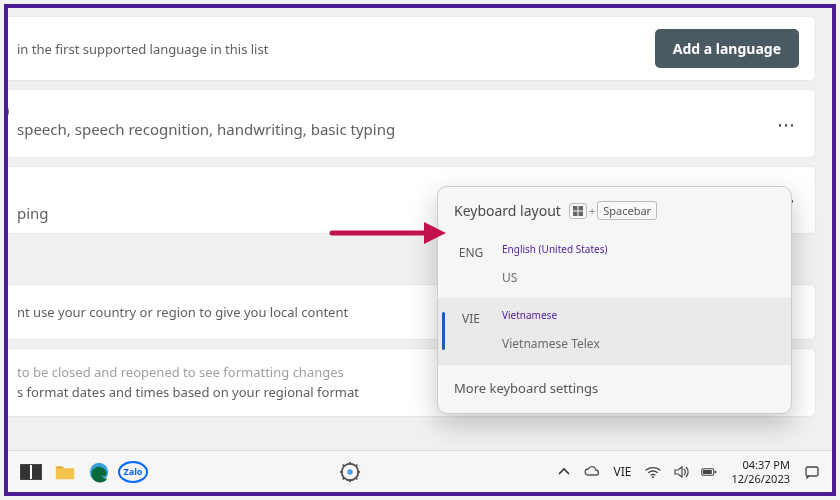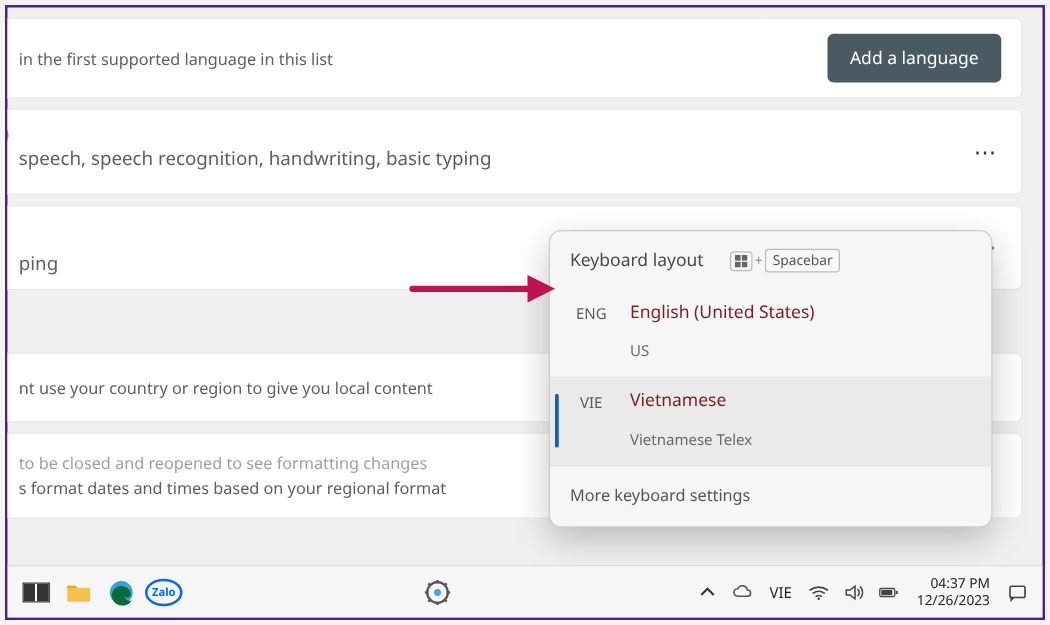--- a/index.html
+++ b/index.html
@@ -1,40 +1,40 @@
 <!DOCTYPE html>
 <html><head>
 <meta charset="utf-8">
 <style>
   * { box-sizing: border-box; margin: 0; padding: 0; font-family: "Segoe UI", system-ui, sans-serif; }
   body { width: 840px; height: 500px; background: #f3f3f3; position: relative; overflow: hidden; font-size: 14px; color: #1a1a1a; }
-  .canvas { position: absolute; top: 4px; left: 4px; right: 4px; bottom: 4px; background: #f0f0f0; border: 2px solid #4c1d95; overflow: hidden; }
+  .canvas { position: absolute; top: 4px; left: 4px; right: 4px; bottom: 4px; background: #f0f0f0; border: 4px solid #4c1d95; overflow: hidden; }
 
   .card { background: #fff; border: 1px solid #e8e8e8; border-radius: 6px; margin: 8px 16px 8px -8px; padding: 14px 16px; position: relative; display: flex; align-items: center; }
   .card .sub { color: #5f5f5f; font-size: 15px; text-align: center; }
   .card .more { position: absolute; right: 18px; top: 50%; transform: translateY(-50%); font-size: 18px; color: #333; letter-spacing: 2px; cursor: pointer; }
 
   .top-card { padding: 12px 16px; }
   .pref-line { color: #5f5f5f; font-size: 13px; }
-  .add-btn { margin-left: auto; background: #4a5a63; color: #fff; border: none; border-radius: 5px; padding: 10px 18px; font-size: 14px; cursor: pointer; }
+  .add-btn { margin-left: auto; background: #4a5a63; color: #fff; border: none; border-radius: 5px; padding: 10px 18px; font-size: 14px; cursor: pointer; font-weight: bold; }
 
   
   .flyout { position: absolute; right: 40px; top: 178px; width: 355px; background: #f6f6f6; border: 1px solid #ccc; border-radius: 10px; box-shadow: 0 10px 28px rgba(0,0,0,.22); overflow: hidden; }
-  .fly-hdr { padding: 14px 16px 12px; display: flex; align-items: center; gap: 13px; color: #4a4a4a; font-size: 14px; }
+  .fly-hdr { padding: 14px 16px 12px; display: flex; align-items: center; gap: 0; color: #4a4a4a; font-size: 14px; }
   .shortcut { display: inline-flex; align-items: center; gap: 2px; margin-left: 8px; }
   .keycap { border: 1px solid #bbb; background: #f8f8f8; border-radius: 3px; padding: 1px 5px; font-size: 11px; color: #555; display: inline-flex; align-items: center; justify-content: center; min-width: 16px; }
   .keycap.win { padding: 2px 3px; }
   .keycap svg { width: 10px; height: 10px; }
 
   .lang-item { display: flex; align-items: flex-start; gap: 14px; padding: 10px 16px 12px; cursor: pointer; position: relative; }
   .lang-item.selected { background: #eaeaea; }
   .sel-bar { position: absolute; left: 4px; top: 14px; bottom: 14px; width: 3px; background: #1a5fb4; border-radius: 2px; display: none; }
   .lang-item.selected .sel-bar { display: block; }
   .lang-code { width: 34px; font-size: 12px; color: #5a5a5a; padding-top: 2px; text-align: center; }
-  .lang-name { font-size: 14px; color: #7f1d1d; }
+  .lang-name { font-size: 10px; color: #4c1d95; }
   .lang-sub { font-size: 12px; color: #6a6a6a; margin-top: 13px; }
 
   .more-kbd { padding: 14px 16px 16px; color: #555; font-size: 13px; cursor: pointer; border-top: 1px solid #e4e4e4; }
 
   
   .arrow-wrap { position: absolute; left: 320px; top: 210px; pointer-events: none; }
 
   
   .taskbar { position: absolute; left: 0; right: 0; bottom: 0; height: 42px; background: #f6f6f6; border-top: 1px solid #ddd; display: flex; align-items: center; padding: 0 8px; }
   .tb-left { display: flex; align-items: center; gap: 4px; }

